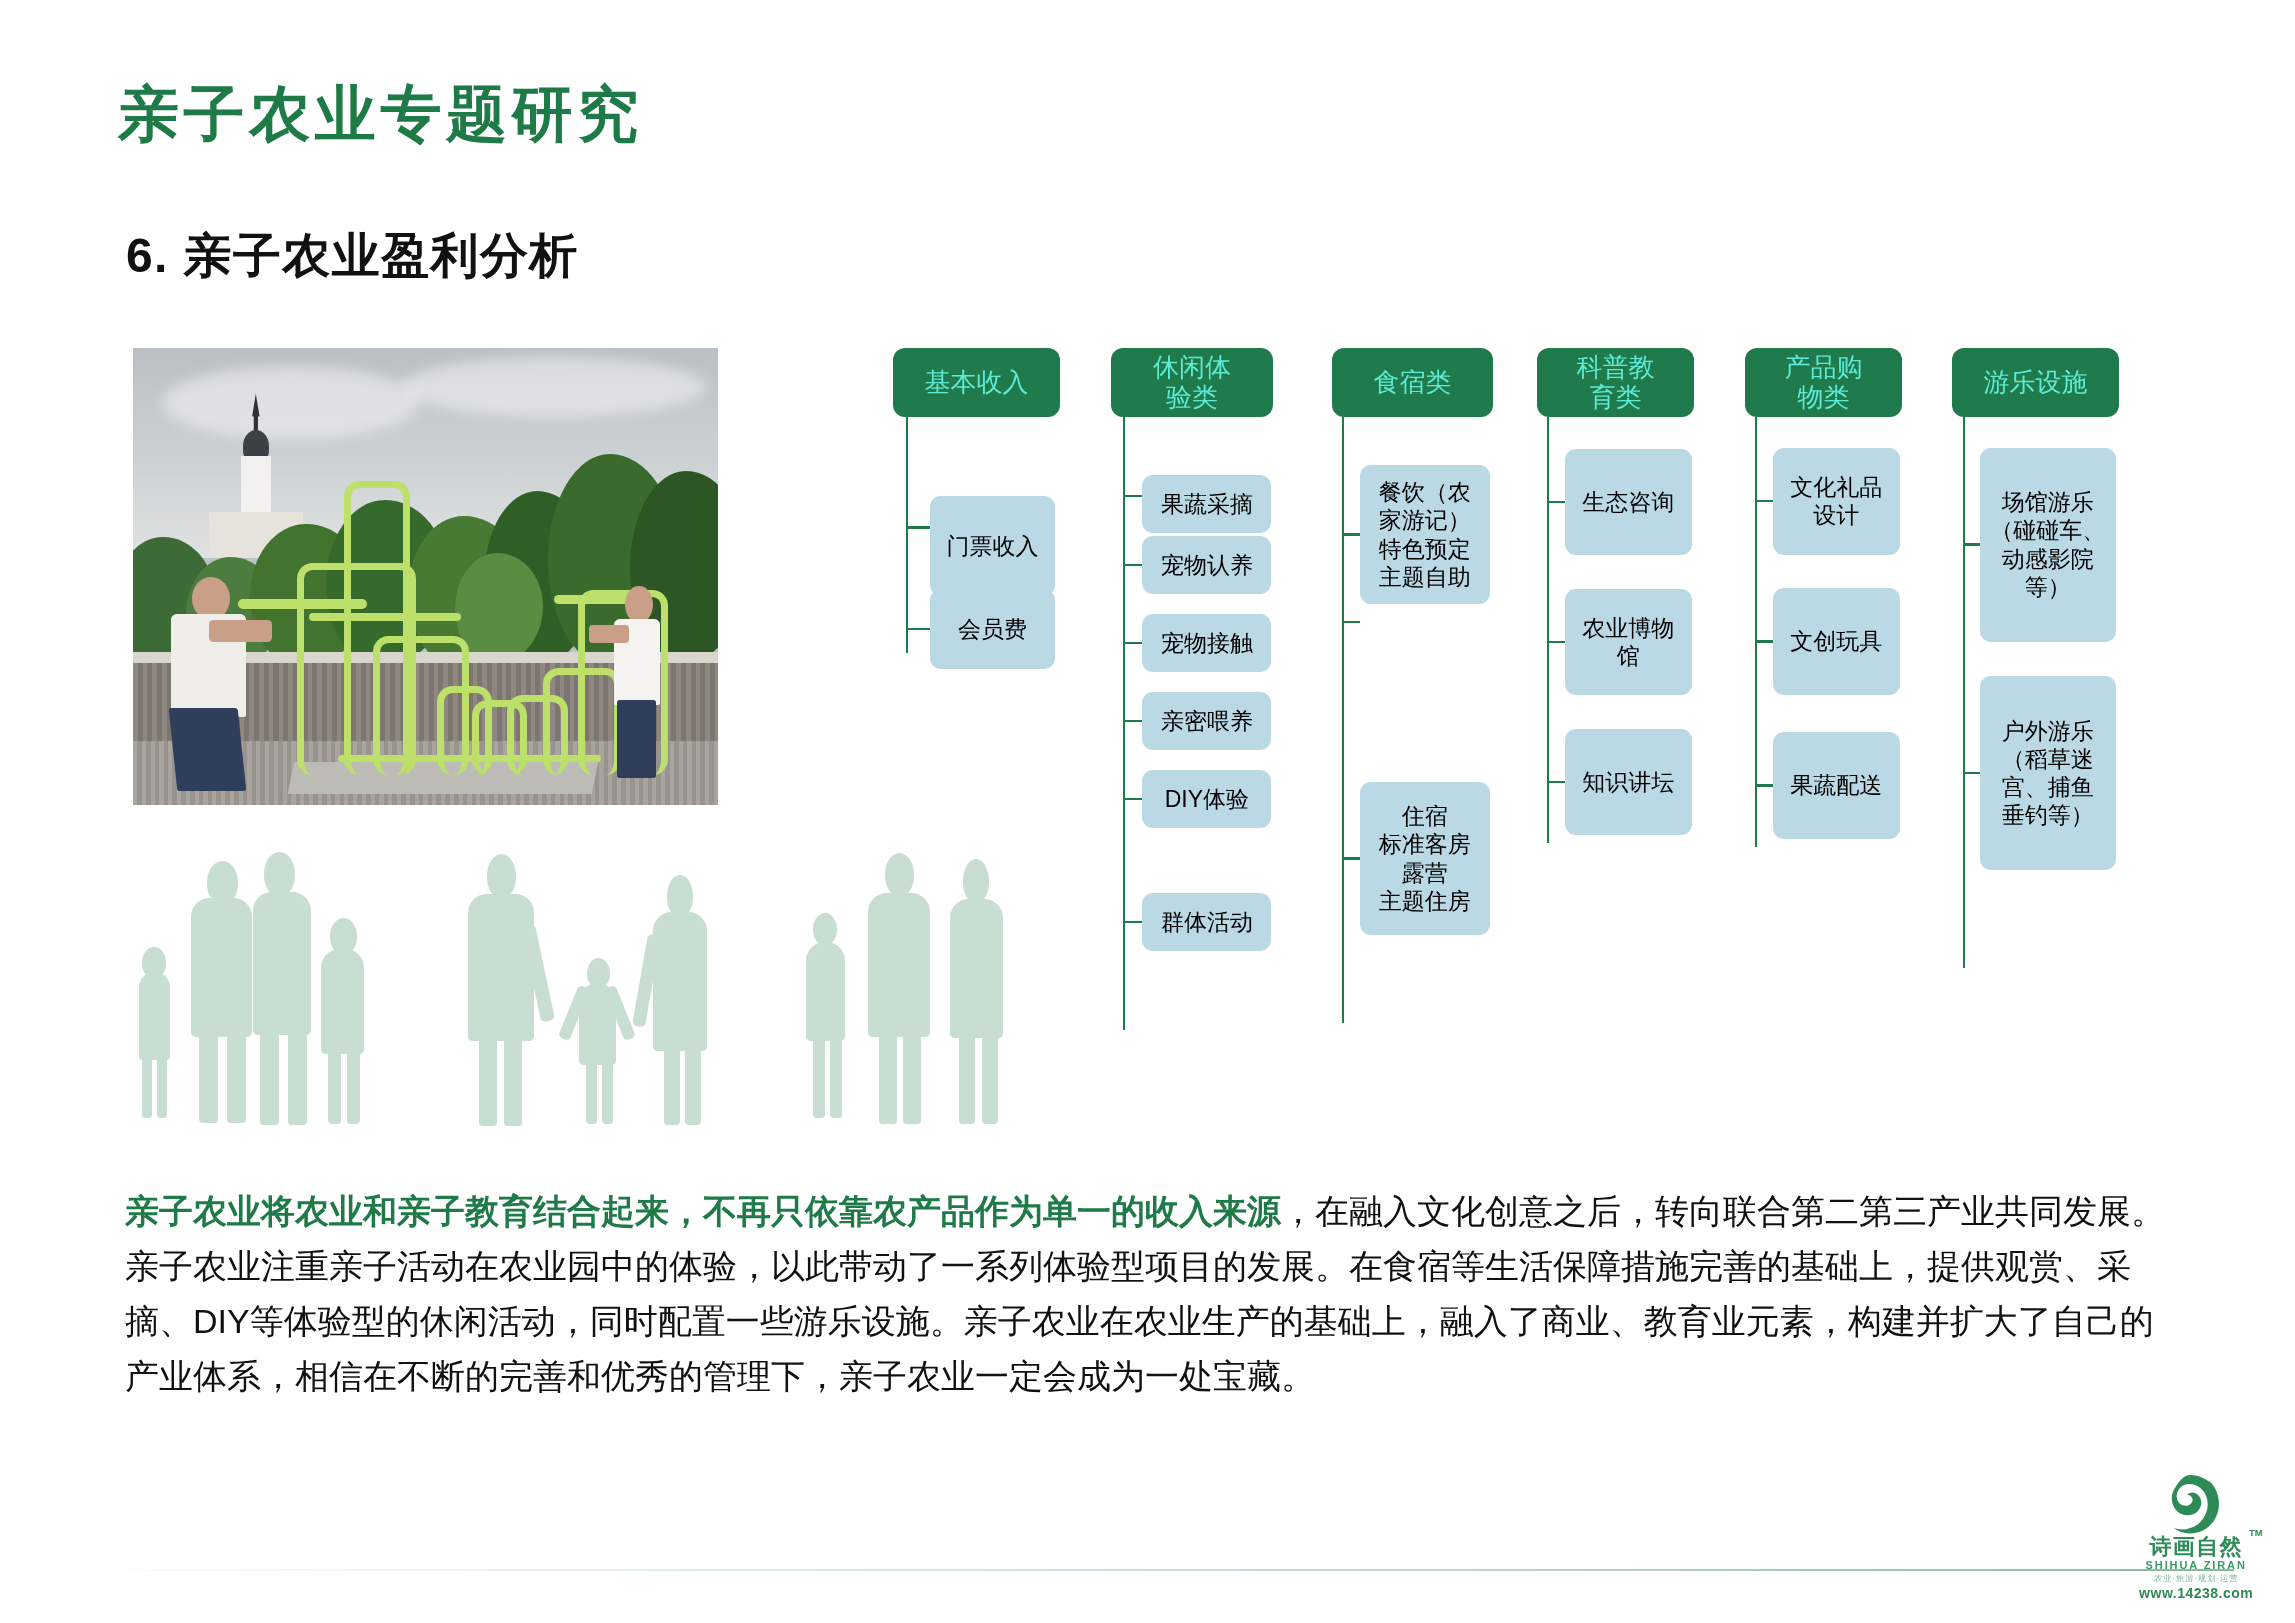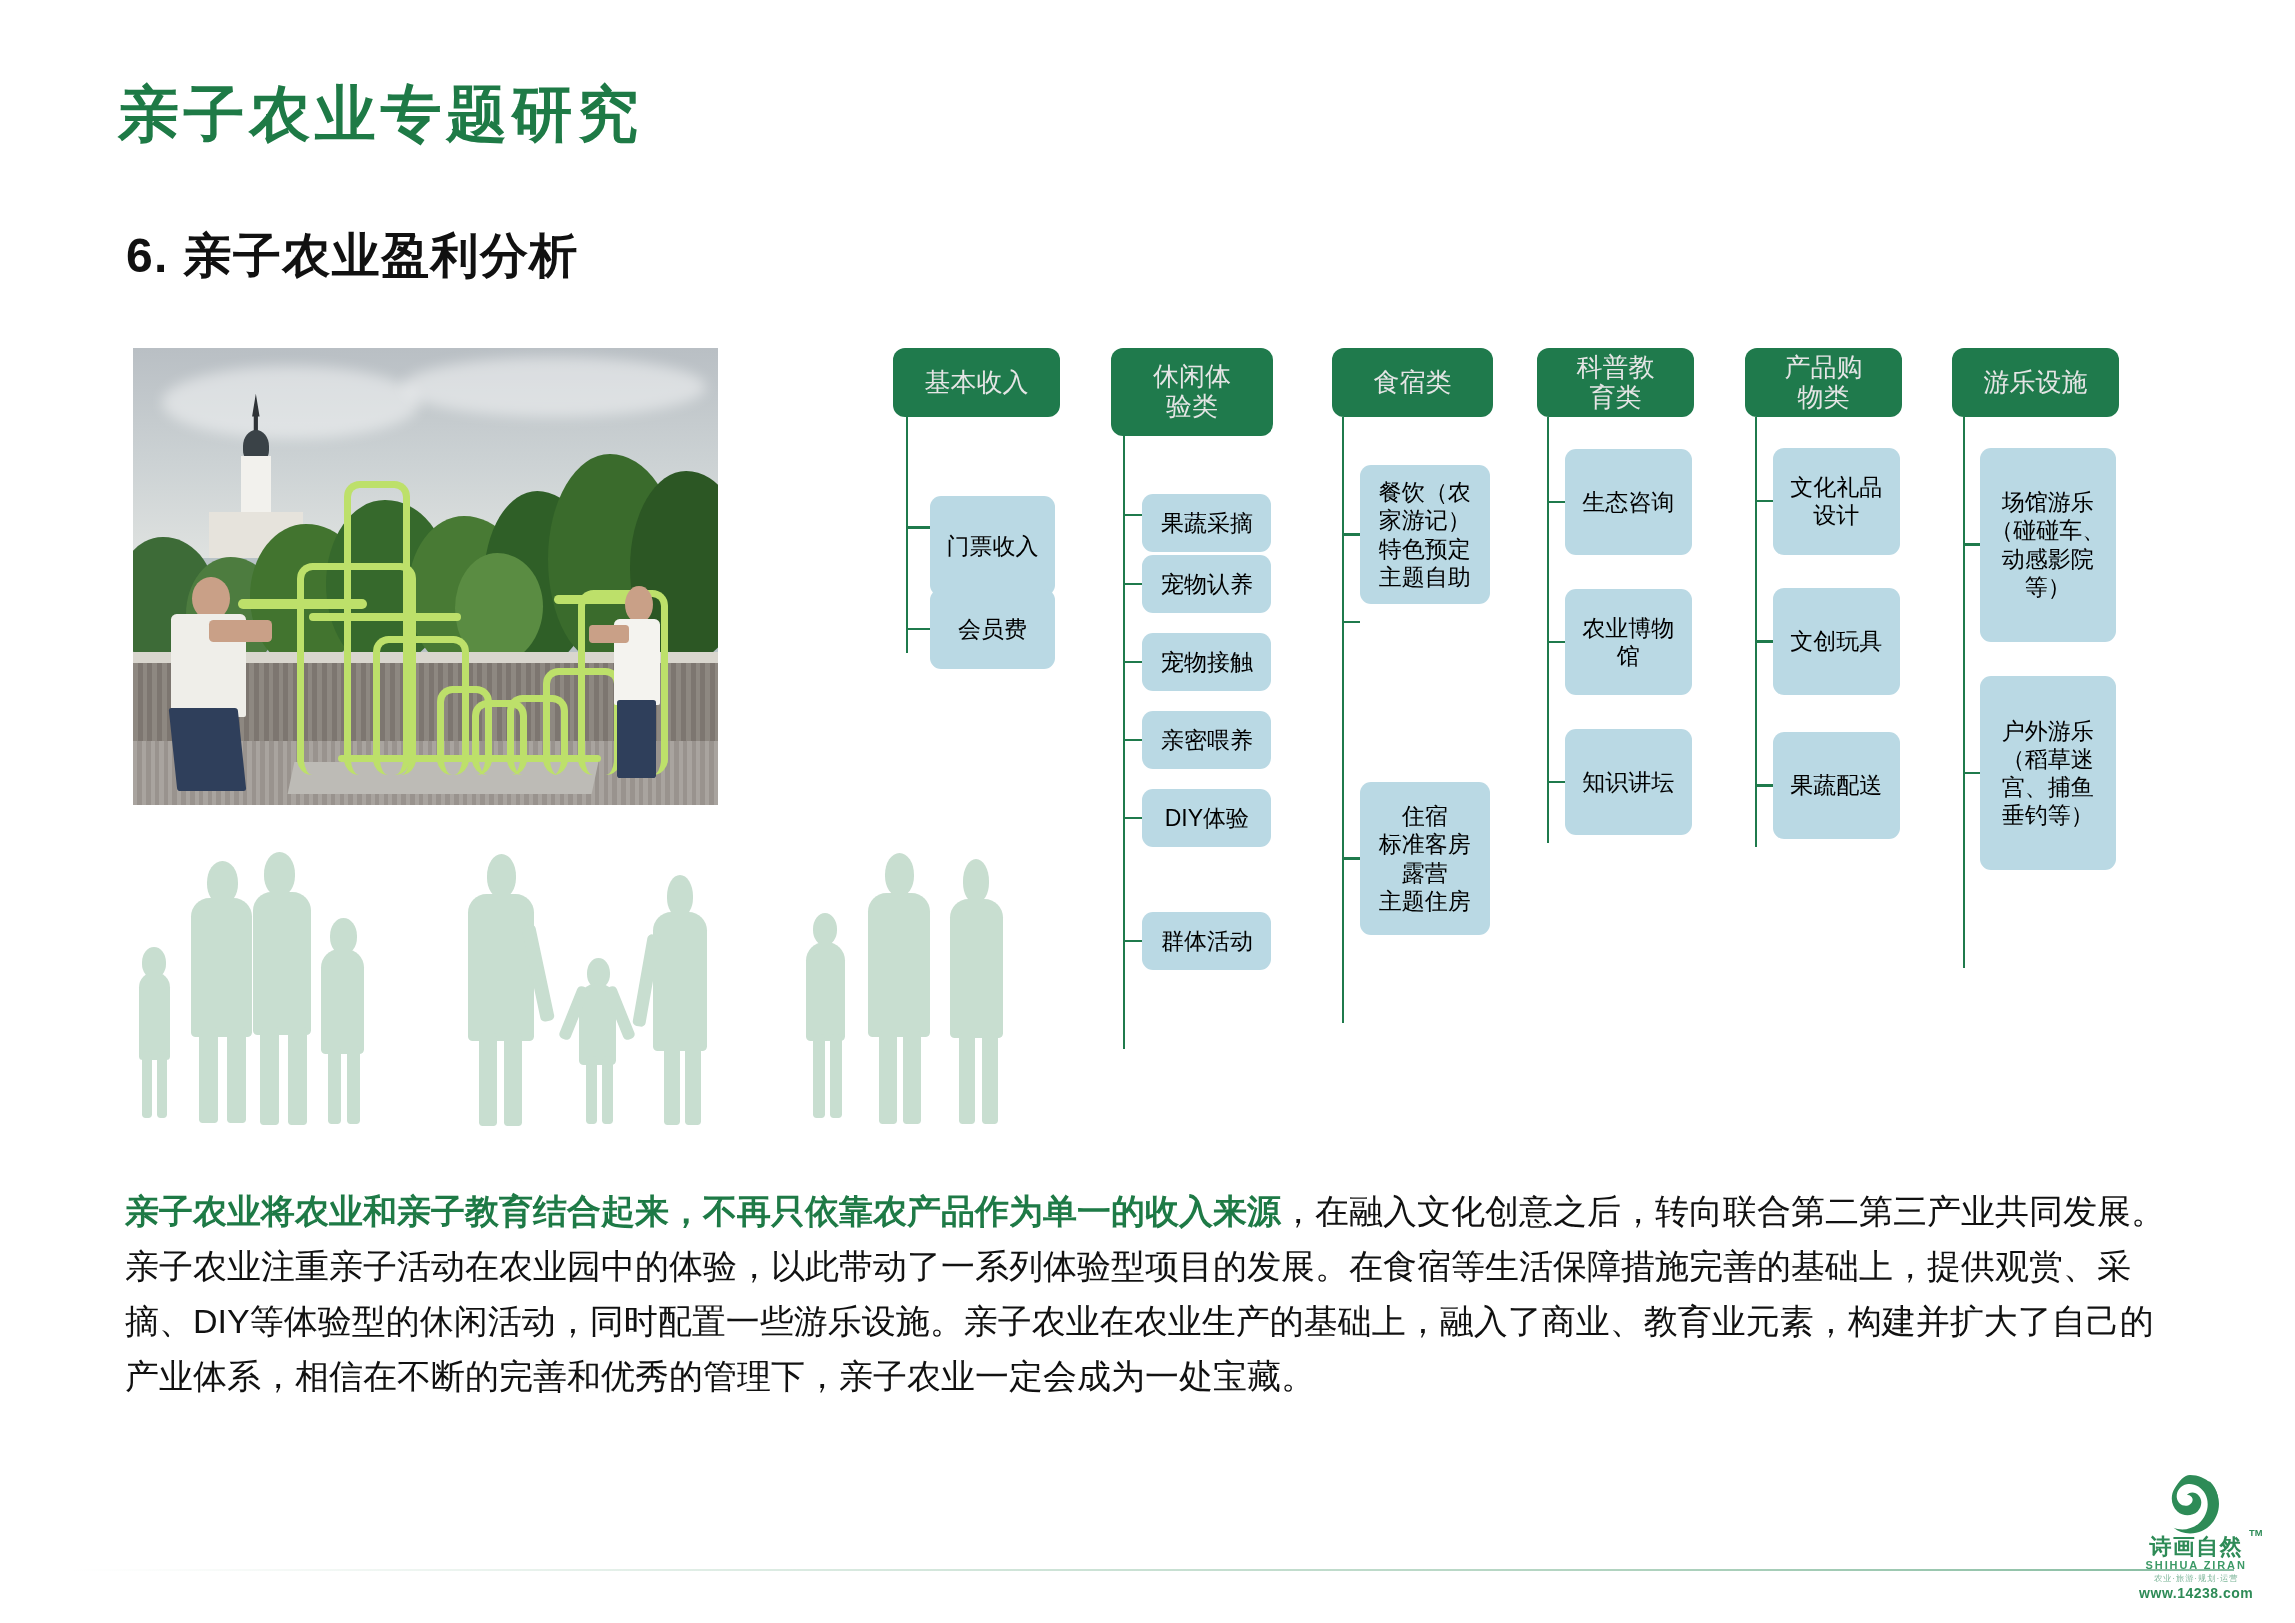--- a/index.html
+++ b/index.html
@@ -59,21 +59,21 @@
   #silhouettes{position:absolute;left:139px;top:842px;width:879px;height:282px;}
   .sil-head{position:absolute;background:#c8ded0;border-radius:50% 50% 46% 46%;}
   .sil-torso{position:absolute;background:#c8ded0;border-radius:18.5px 18.5px 4.6px 4.6px;}
   .sil-legL,.sil-legR{position:absolute;background:#c8ded0;border-radius:3.7px;}
   .sil-arm{position:absolute;background:#c8ded0;border-radius:4.6px;}
 
   
   #diagram{position:absolute;left:893px;top:348px;width:1351px;height:786px;}
   .column{position:absolute;top:0;}
   .col-header{
-    background:#1F7A4C;color:#e5e5e5;border-radius:12px;
+    background:#1F7A4C;color:#5eead4;border-radius:12px;
     display:flex;align-items:center;justify-content:center;text-align:center;
     font-size:26px;line-height:1.15;font-weight:normal;
     padding:6.5px 4.6px;box-sizing:border-box;
   }
   .col-body{position:relative;}
   .trunk{position:absolute;background:#1F7A4C;width:2.3px;}
   .leafrow{position:relative;display:flex;align-items:center;}
   .connector{background:#1F7A4C;height:2.3px;flex:0 0 auto;}
   .leaf{
     background:#BAD9E4;border-radius:11px;color:#000000;
@@ -249,21 +249,21 @@
           <div class="leaf" style="width:125px;height:100px;margin-top:37px;">门票收入</div>
         </div>
         <div class="leafrow" style="position:absolute;left:13px;top:172px;width:153px;">
           <div class="connector" style="width:24px;"></div>
           <div class="leaf" style="width:125px;height:80px;">会员费</div>
         </div>
       </div>
     </div>
 
     <div class="column" style="left:218px;width:162px;">
-      <div class="col-header" style="height:88px;white-space:pre-line;">休闲体
+      <div class="col-header" style="height:69px;white-space:pre-line;">休闲体
 验类</div>
       <div class="col-body" style="height:662px;">
         <div class="trunk" style="left:12px;top:0;height:613px;"></div>
         <div class="leafrow" style="position:absolute;left:12px;top:42px;width:153px;">
           <div class="connector" style="width:19.4px;"></div>
           <div class="leaf" style="width:129px;height:58px;margin-top:16px;">果蔬采摘</div>
         </div>
         <div class="leafrow" style="position:absolute;left:12px;top:119px;width:153px;">
           <div class="connector" style="width:19.4px;"></div>
           <div class="leaf" style="width:129px;height:58px;">宠物认养</div>

